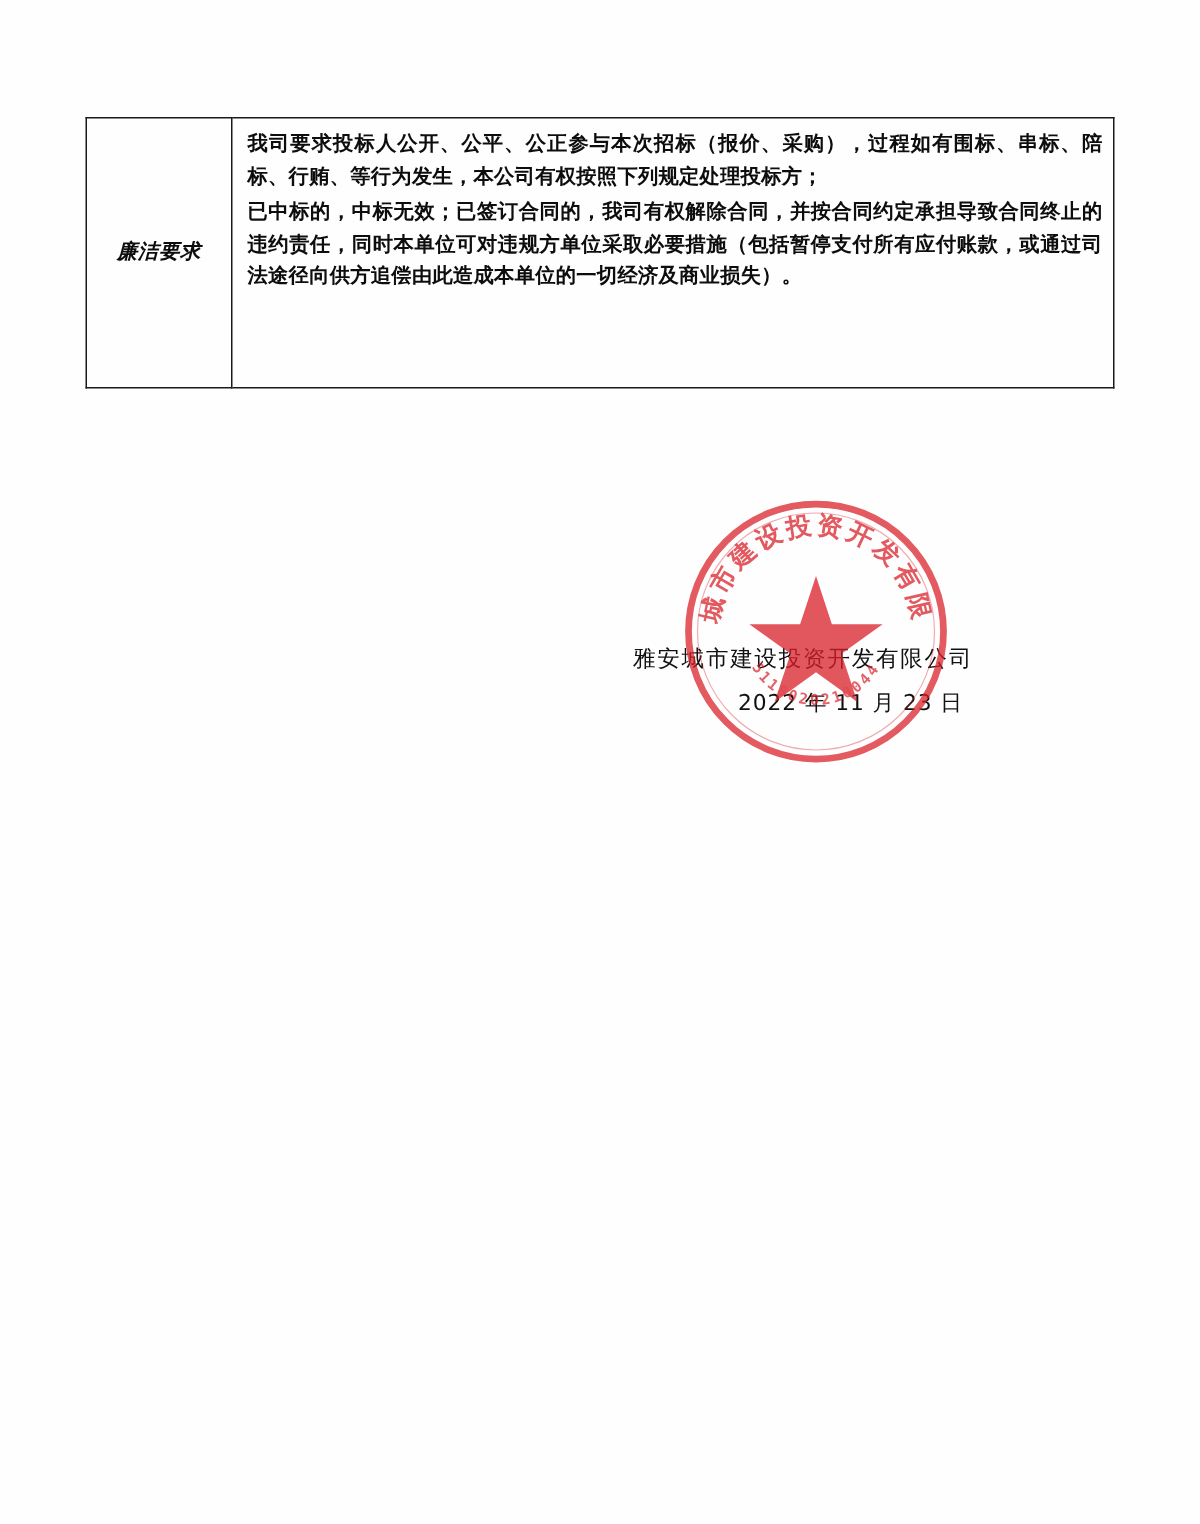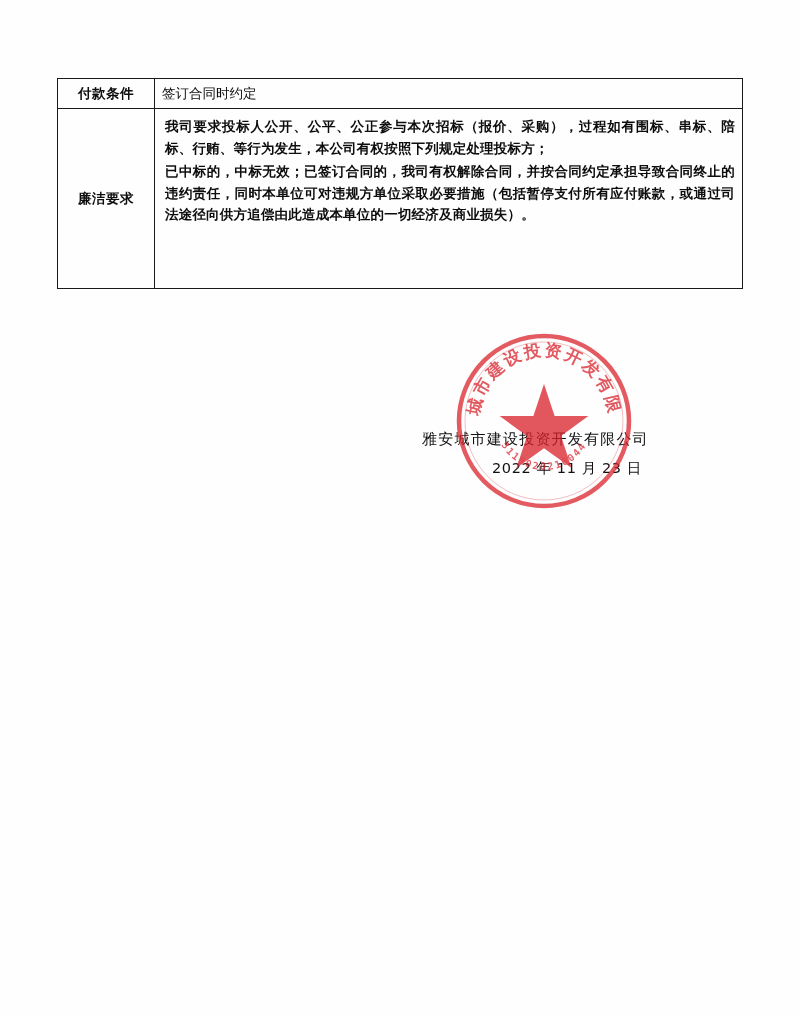--- a/index.html
+++ b/index.html
@@ -43,21 +43,21 @@
     width: 82px;
     text-align: center;
     font-weight: 700;
     letter-spacing: 0.5px;
     white-space: nowrap;
   }
   .value-cell {
     font-weight: 400;
   }
   .row-payment td { height: 20px; }
-  .row-integrity .label-cell { vertical-align: middle; }
+  .row-integrity .label-cell { vertical-align: middle; font-style: italic; }
   .row-integrity .value-cell {
     vertical-align: top;
     height: 168px;
     padding-top: 7px;
     font-weight: 700;
   }
   .para {
     margin: 0 0 1px 3px;
     text-align: justify;
     text-justify: inter-ideograph;
@@ -103,24 +103,20 @@
 
   .seal-wrap { opacity: 0.82; }
 </style>
 </head>
 <body>
 
 <div class="page">
 
   <table class="doc-table">
     <tbody>
-      <tr class="row-payment">
-        <td class="label-cell">付款条件</td>
-        <td class="value-cell">签订合同时约定</td>
-      </tr>
       <tr class="row-integrity">
         <td class="label-cell">廉洁要求</td>
         <td class="value-cell">
           <p class="para">我司要求投标人公开、公平、公正参与本次招标（报价、采购），过程如有围标、串标、陪标、行贿、等行为发生，本公司有权按照下列规定处理投标方；</p>
           <p class="para">已中标的，中标无效；已签订合同的，我司有权解除合同，并按合同约定承担导致合同终止的违约责任，同时本单位可对违规方单位采取必要措施（包括暂停支付所有应付账款，或通过司法途径向供方追偿由此造成本单位的一切经济及商业损失）。</p>
         </td>
       </tr>
     </tbody>
   </table>
 

